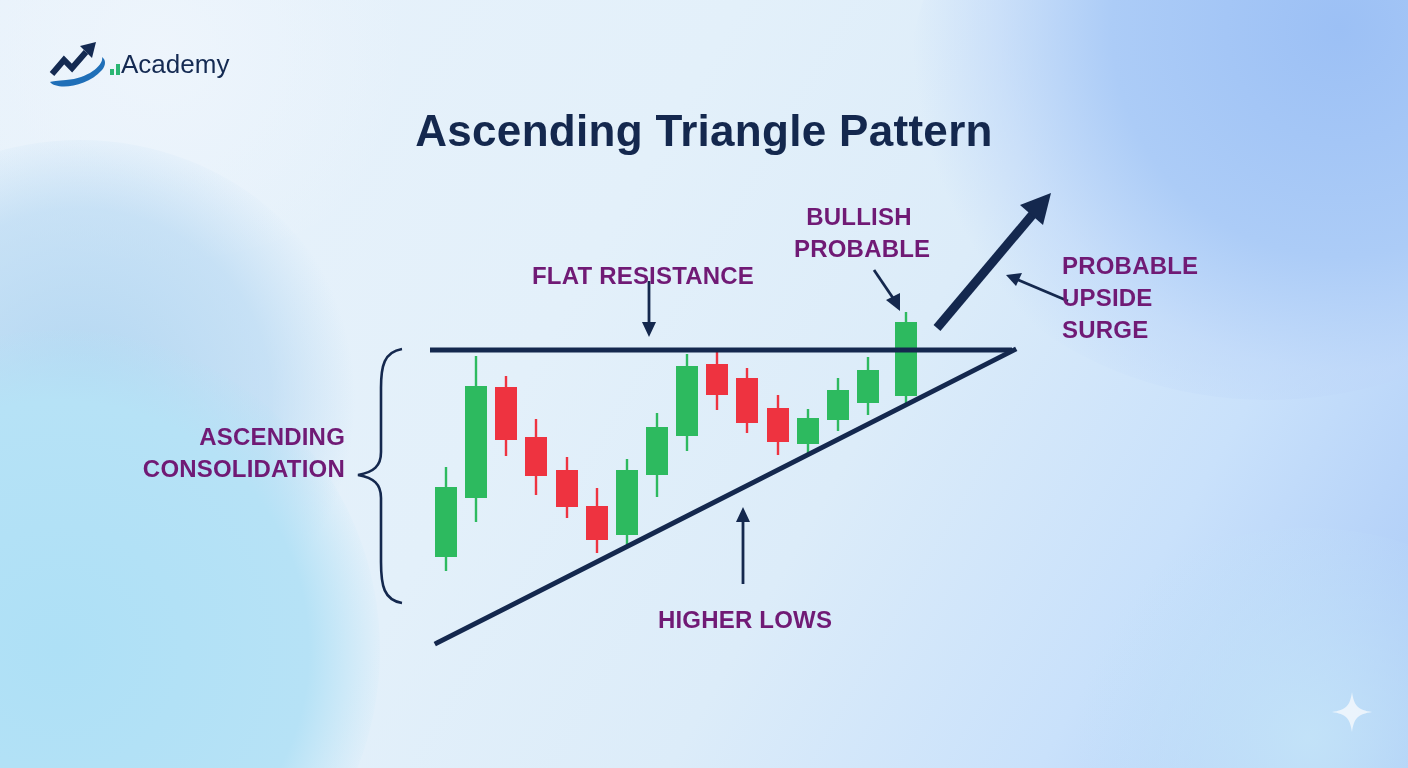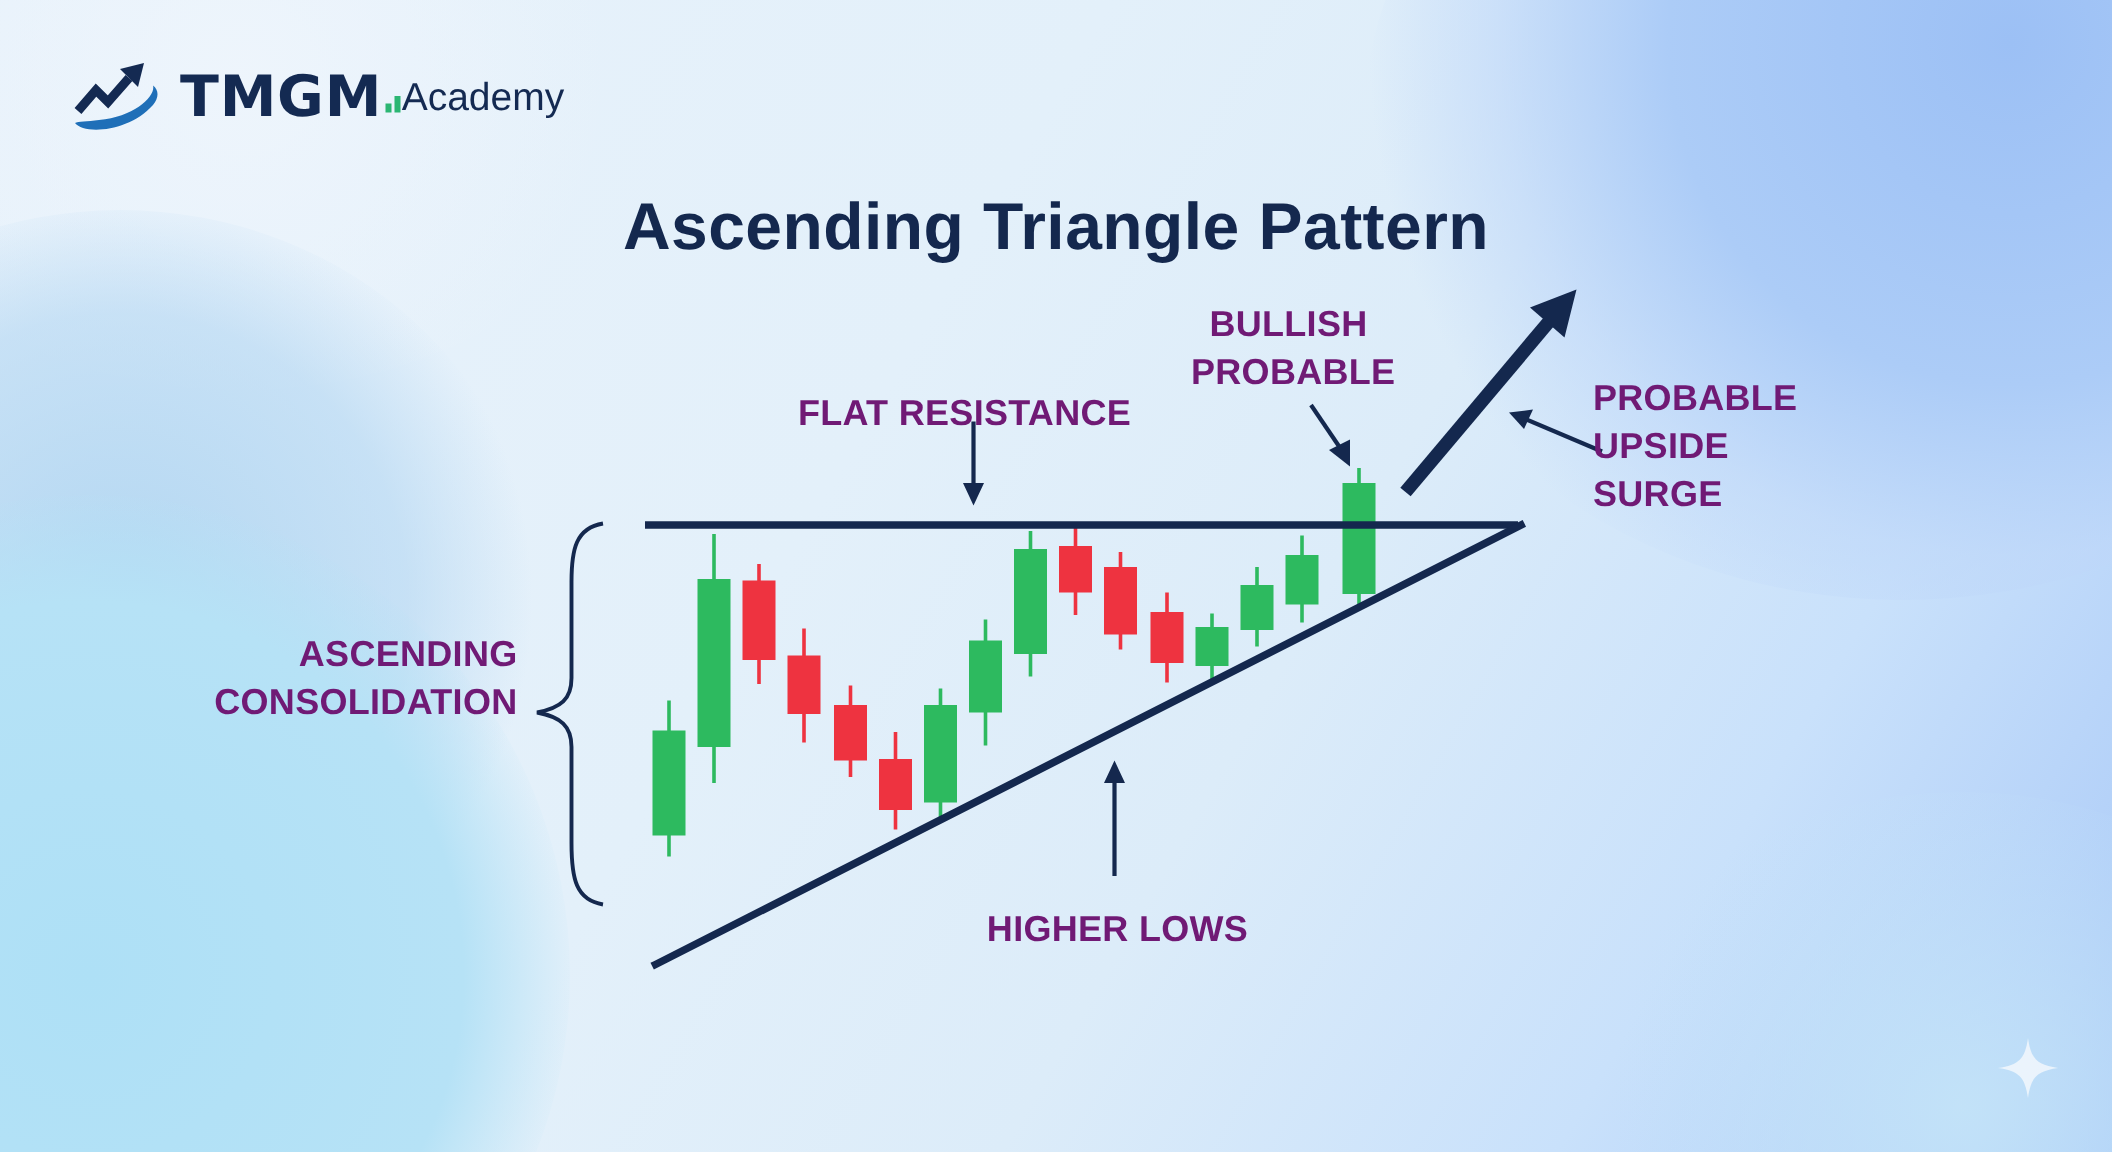--- a/index.html
+++ b/index.html
@@ -39,21 +39,21 @@
   .logo-brand {
     margin-left: 12px; font-weight: 700; font-size: 38px; color: #142a52; letter-spacing: 0.5px;
     font-family: "DejaVu Sans", "Liberation Sans", sans-serif;
   }
   .logo-bars { display: inline-flex; align-items: flex-end; gap: 2px; margin-left: 2px; height: 30px; padding-bottom: 4px; box-sizing: border-box; }
   .logo-bars i { display: block; width: 4px; background: #2bb673; }
   .logo-sub { margin-left: 1px; font-size: 26px; color: #142a52; font-weight: 400; }
 
   .title {
     position: absolute; left: 0; right: 0; top: 106px; text-align: center; z-index: 2;
-    font-size: 44px; font-weight: 700; color: #14284e; letter-spacing: 0.3px; margin-top: 21px;
+    font-size: 44px; font-weight: 700; color: #14284e; letter-spacing: 0.3px;
   }
 
   .lbl {
     position: absolute; z-index: 3; font-weight: 700; color: #701a75; font-size: 24px;
     line-height: 32px; letter-spacing: 0.2px;
   }
   .lbl-resistance { left: 506px; top: 260px; width: 274px; text-align: center; }
   .lbl-breakout { left: 794px; top: 201px; width: 130px; text-align: center; }
   .lbl-surge { left: 1062px; top: 250px; width: 164px; text-align: left; }
   .lbl-consol { left: 100px; top: 421px; width: 245px; text-align: right; }
@@ -73,21 +73,20 @@
   <div class="blob3"></div>
   <div class="blob5"></div>
 </div>
 
 <div class="logo">
   <svg class="logo-mark" viewBox="0 0 62 48">
     <path d="M4 42 C 10 50, 40 48, 56 30 C 60 25, 60 20, 56 17 C 58 24, 44 38, 20 40 C 12 41, 6 41, 4 42 Z" fill="#1f6fb8"></path>
     <path d="M6 34 L 18 20 L 26 28 L 40 12" fill="none" stroke="#142a52" stroke-width="6" stroke-linejoin="miter" stroke-linecap="butt"></path>
     <polygon points="34,6 50,2 46,18" fill="#142a52"></polygon>
   </svg>
-  <span class="logo-brand">TMGM</span>
   <span class="logo-bars">
       <i style="height:6px"></i>
       <i style="height:11px"></i>
     </span>
   <span class="logo-sub">Academy</span>
 </div>
 
 <div class="title">Ascending Triangle Pattern</div>
 
 <svg class="chart" id="chart" viewBox="0 0 1408 768">

